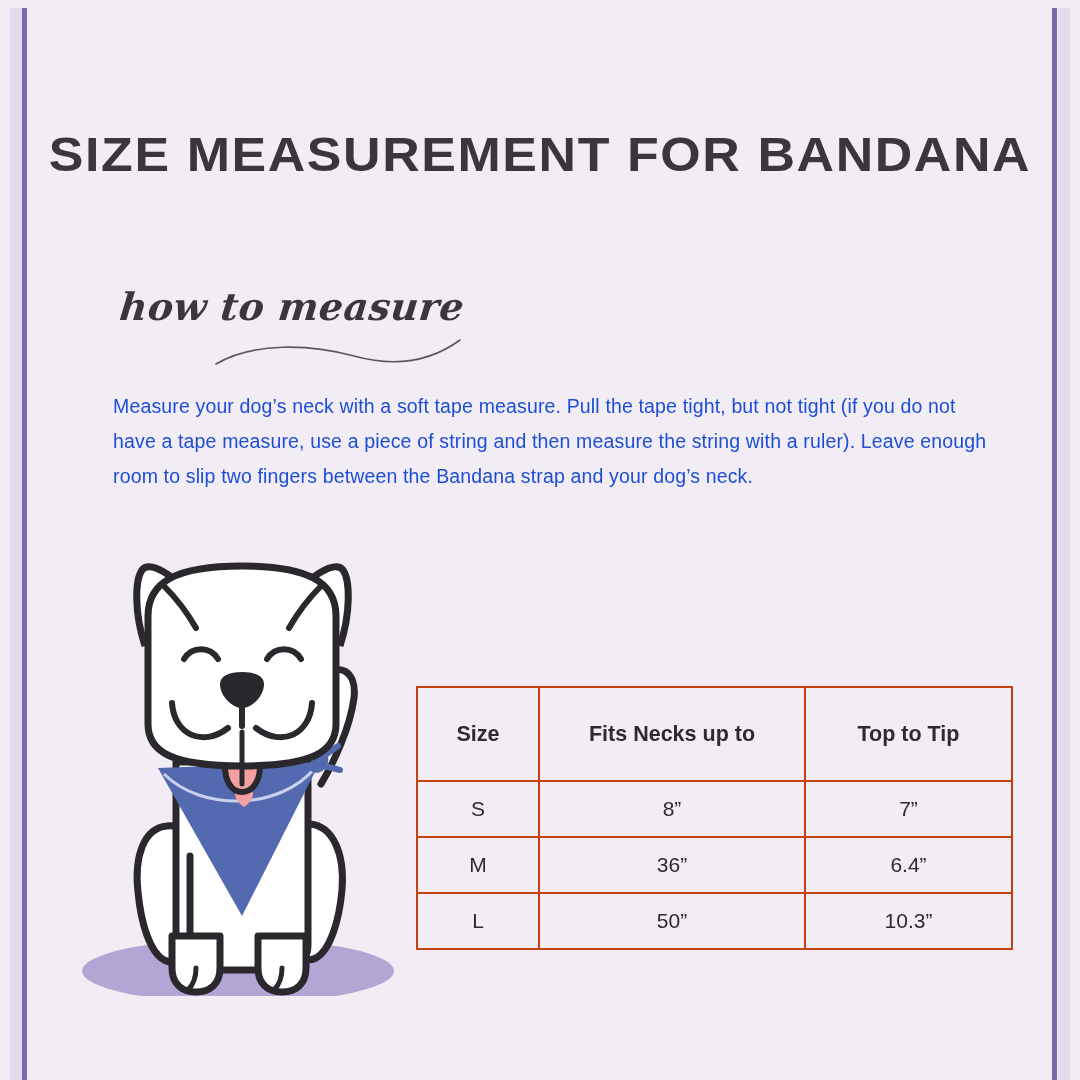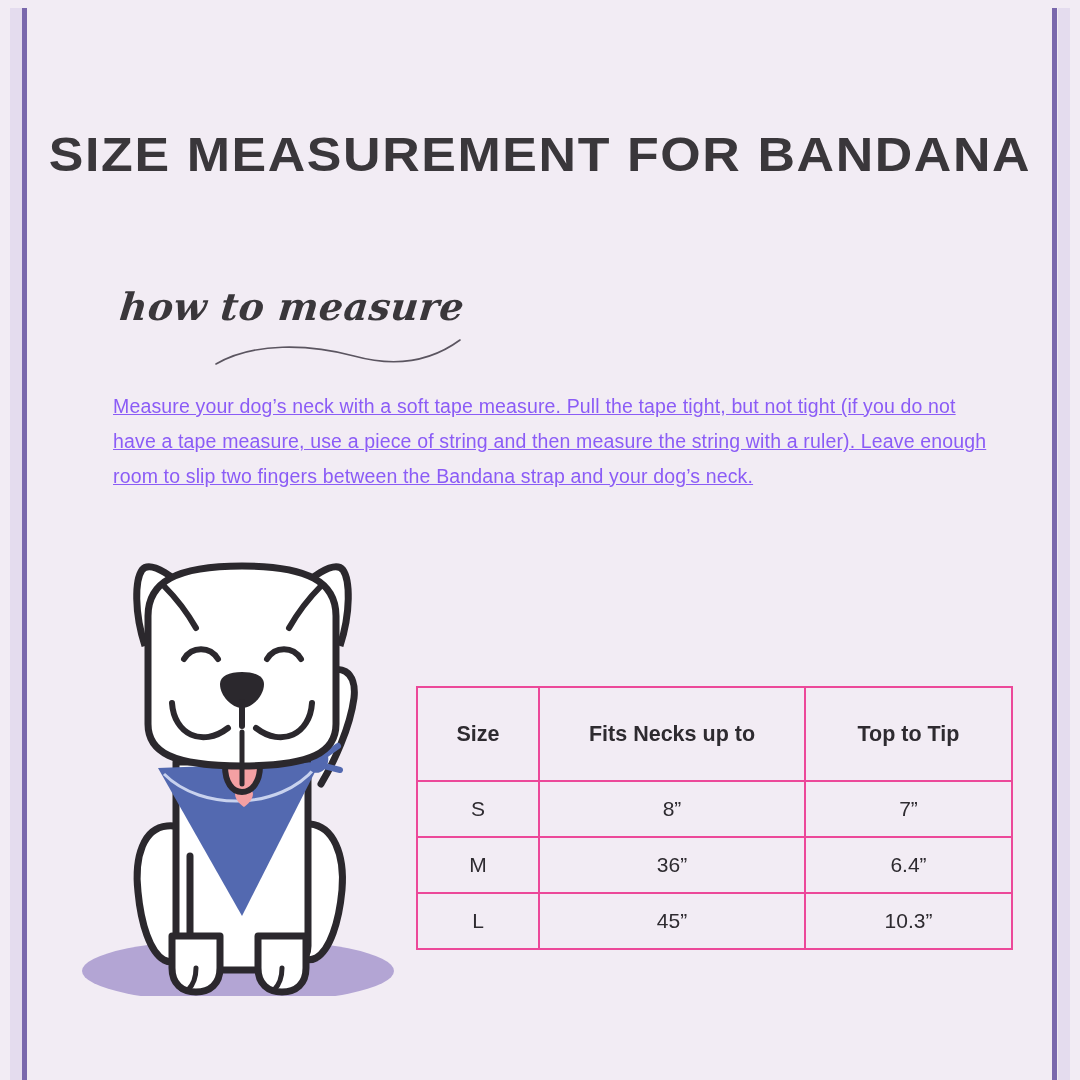--- a/index.html
+++ b/index.html
@@ -80,23 +80,22 @@
   }
 
   
   .howto-paragraph {
     position: absolute;
     left: 113px;
     top: 381px;
     width: 890px;
     font-size: 19.5px;
     line-height: 35px;
-    color: #8b5cf6;
+    color: #1d4ed8;
     letter-spacing: 0.15px;
-    text-decoration: underline;
   }
 
   
   .dog-illustration {
     position: absolute;
     left: 72px;
     top: 548px;
     width: 340px;
     height: 440px;
   }
@@ -104,21 +103,21 @@
   
   .size-table {
     position: absolute;
     left: 416px;
     top: 678px;
     width: 589px;
     border-collapse: collapse;
     table-layout: fixed;
   }
   .size-table td, .size-table th {
-    border: 2px solid #ec4899;
+    border: 2px solid #c2410c;
     text-align: center;
     color: #2e2b30;
     font-size: 21px;
     font-weight: 400;
     padding: 0;
   }
   .size-table thead th {
     height: 92px;
     font-weight: 700;
     font-size: 21.5px;
@@ -219,19 +218,19 @@
         <td>8”</td>
         <td>7”</td>
       </tr>
       <tr>
         <td>M</td>
         <td>36”</td>
         <td>6.4”</td>
       </tr>
       <tr>
         <td>L</td>
-        <td>45”</td>
+        <td>50”</td>
         <td>10.3”</td>
       </tr>
     </tbody>
   </table>
 
 </div>
 
 </body></html>

